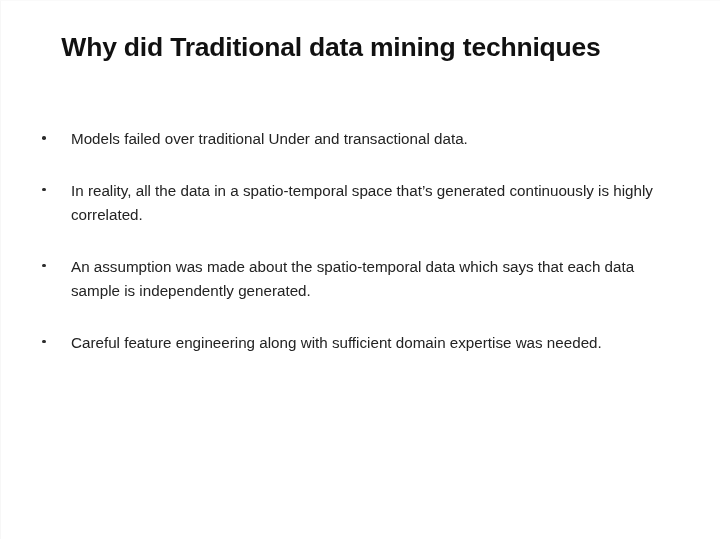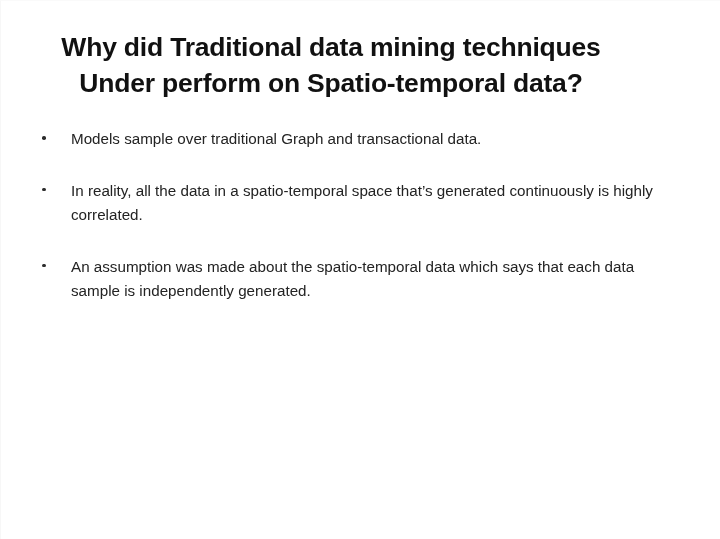--- a/index.html
+++ b/index.html
@@ -71,36 +71,39 @@
     display: block;
   }
 </style>
 </head>
 <body>
 
 <div class="slide">
 
   <div class="slide-title">
     <span class="title-line">Why did Traditional data mining techniques</span>
-    <span class="title-line">Under perform on Spatio-temporal data?</span>
   </div>
 
   <ul class="bullet-list">
 
     <li class="bullet-item">
       <span class="bullet-marker"></span>
-      <span class="bullet-text">Models sample over traditional Graph and transactional data.</span>
+      <span class="bullet-text">Models failed over traditional Under and transactional data.</span>
     </li>
 
     <li class="bullet-item">
       <span class="bullet-marker"></span>
       <span class="bullet-text">In reality, all the data in a spatio-temporal space that’s generated continuously is highly correlated.</span>
     </li>
 
     <li class="bullet-item">
       <span class="bullet-marker"></span>
       <span class="bullet-text">An assumption was made about the spatio-temporal data which says that each data sample is independently generated.</span>
     </li>
 
+    <li class="bullet-item">
+      <span class="bullet-marker"></span>
+      <span class="bullet-text">Careful feature engineering along with sufficient domain expertise was needed.</span>
+    </li>
 
   </ul>
 
 </div>
 
 </body></html>

